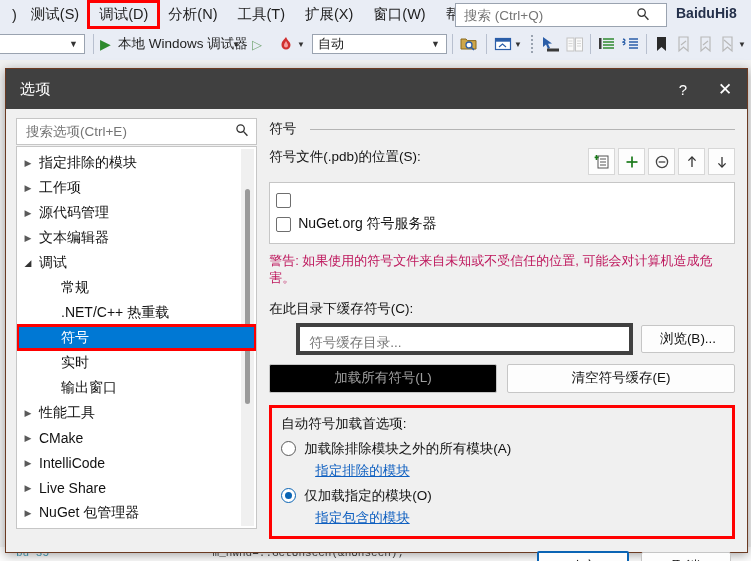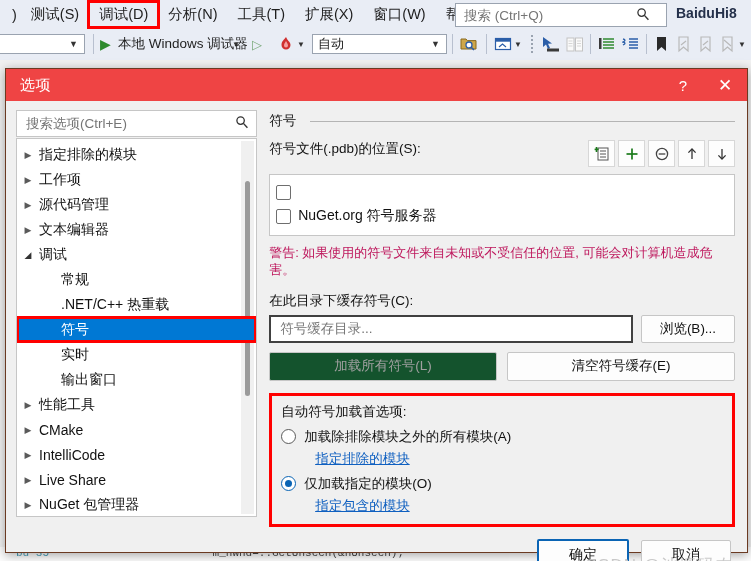--- a/index.html
+++ b/index.html
@@ -64,21 +64,21 @@
   .code-strip .ln{color:#2b91af;display:inline-block;width:40px;padding-left:16px;}
   .code-strip .tk{color:#2b2b2b;}
   
   #dialog{
     position:absolute;left:5px;top:68px;width:741px;height:483px;
     background:#f0f0f0;border:1px solid #6b3a22;
     box-shadow:0 2px 10px rgba(0,0,0,.35);
     display:flex;flex-direction:column;
   }
   .titlebar{
-    height:32px;background:#ef4444;display:flex;align-items:center;flex:0 0 auto;
+    height:40px;background:#404040;display:flex;align-items:center;flex:0 0 auto;
   }
   .titlebar .t-title{color:#ffffff;font-size:15px;padding-left:14px;letter-spacing:.5px;}
   .titlebar .t-btns{margin-left:auto;display:flex;height:32px;}
   .t-btn{width:40px;height:32px;display:flex;align-items:center;justify-content:center;color:#fff;font-size:15px;}
   .t-btn.close{font-size:17px;width:44px;}
   .dlg-body{flex:1 1 auto;display:flex;padding:9px 0 0 0;position:relative;}
   
   .left-col{width:253px;padding:0 0 0 10px;box-sizing:border-box;display:flex;flex-direction:column;}
   .opt-search{
     height:25px;border:1px solid #c6c6c6;background:#fff;display:flex;align-items:center;
@@ -127,32 +127,32 @@
   .cb-row{display:flex;align-items:center;height:24px;font-size:14px;color:#111;}
   .cbox{
     width:13px;height:13px;border:1px solid #6e6e6e;background:#fff;margin-right:7px;
     flex:0 0 13px;border-radius:2px;
   }
   .cb-row .txt{background:#ededed;padding:0 1px;}
   .warn{font-size:13px;color:#be185d;margin-top:9px;line-height:1.3;}
   .cachelbl{font-size:13.5px;color:#111;margin-top:13px;}
   .cache-row{display:flex;align-items:center;margin-top:5px;gap:8px;}
   .txtfield{
-    flex:1 1 auto;height:24px;border:2px solid #404040;background:#fff;display:flex;align-items:center;
+    flex:1 1 auto;height:24px;border:4px solid #404040;background:#fff;display:flex;align-items:flex-end;margin-left:27px;
   }
   .txtfield input{
     border:none;outline:none;background:transparent;width:100%;font-size:13.5px;color:#8a8a8a;
     margin-left:7px;font-family:inherit;
   }
   .btn{
     border:1px solid #c6c6c6;background:#fdfdfd;font-size:13.5px;color:#111;
     height:26px;display:flex;align-items:center;justify-content:center;
     border-radius:2px;white-space:nowrap;
   }
-  .btn.disabled{color:#a0a0a0;background:#14532d;}
+  .btn.disabled{color:#a0a0a0;background:#000000;}
   .btn-browse{width:92px;}
   .two-btns{display:flex;gap:10px;margin-top:9px;}
   .two-btns .btn{flex:1 1 0;height:27px;}
   .autogrp{
     margin-top:12px;border:3px solid #ff0000;padding:7px 9px 9px 9px;position:relative;
   }
   .autotitle{font-size:13.5px;color:#111;margin-bottom:5px;}
   .radio-row{display:flex;align-items:center;font-size:13.5px;color:#111;margin-top:7px;}
   .radio{
     width:13px;height:13px;border:1px solid #5a5a5a;border-radius:50%;background:#fff;

